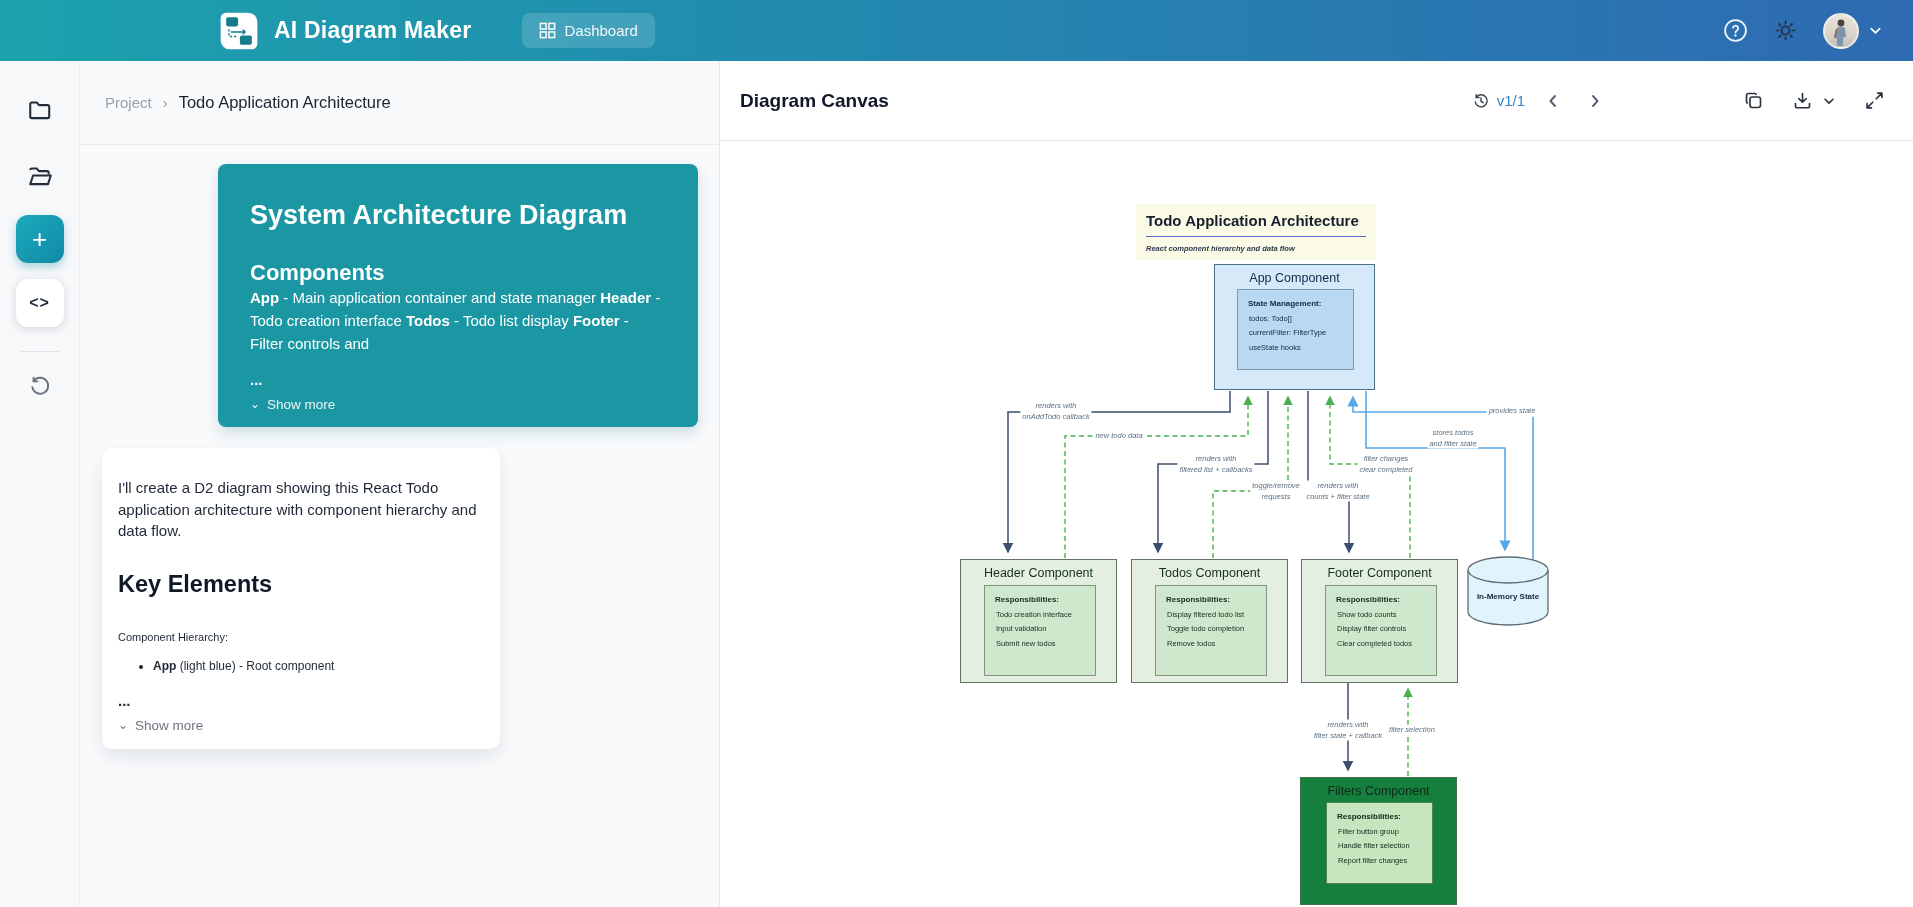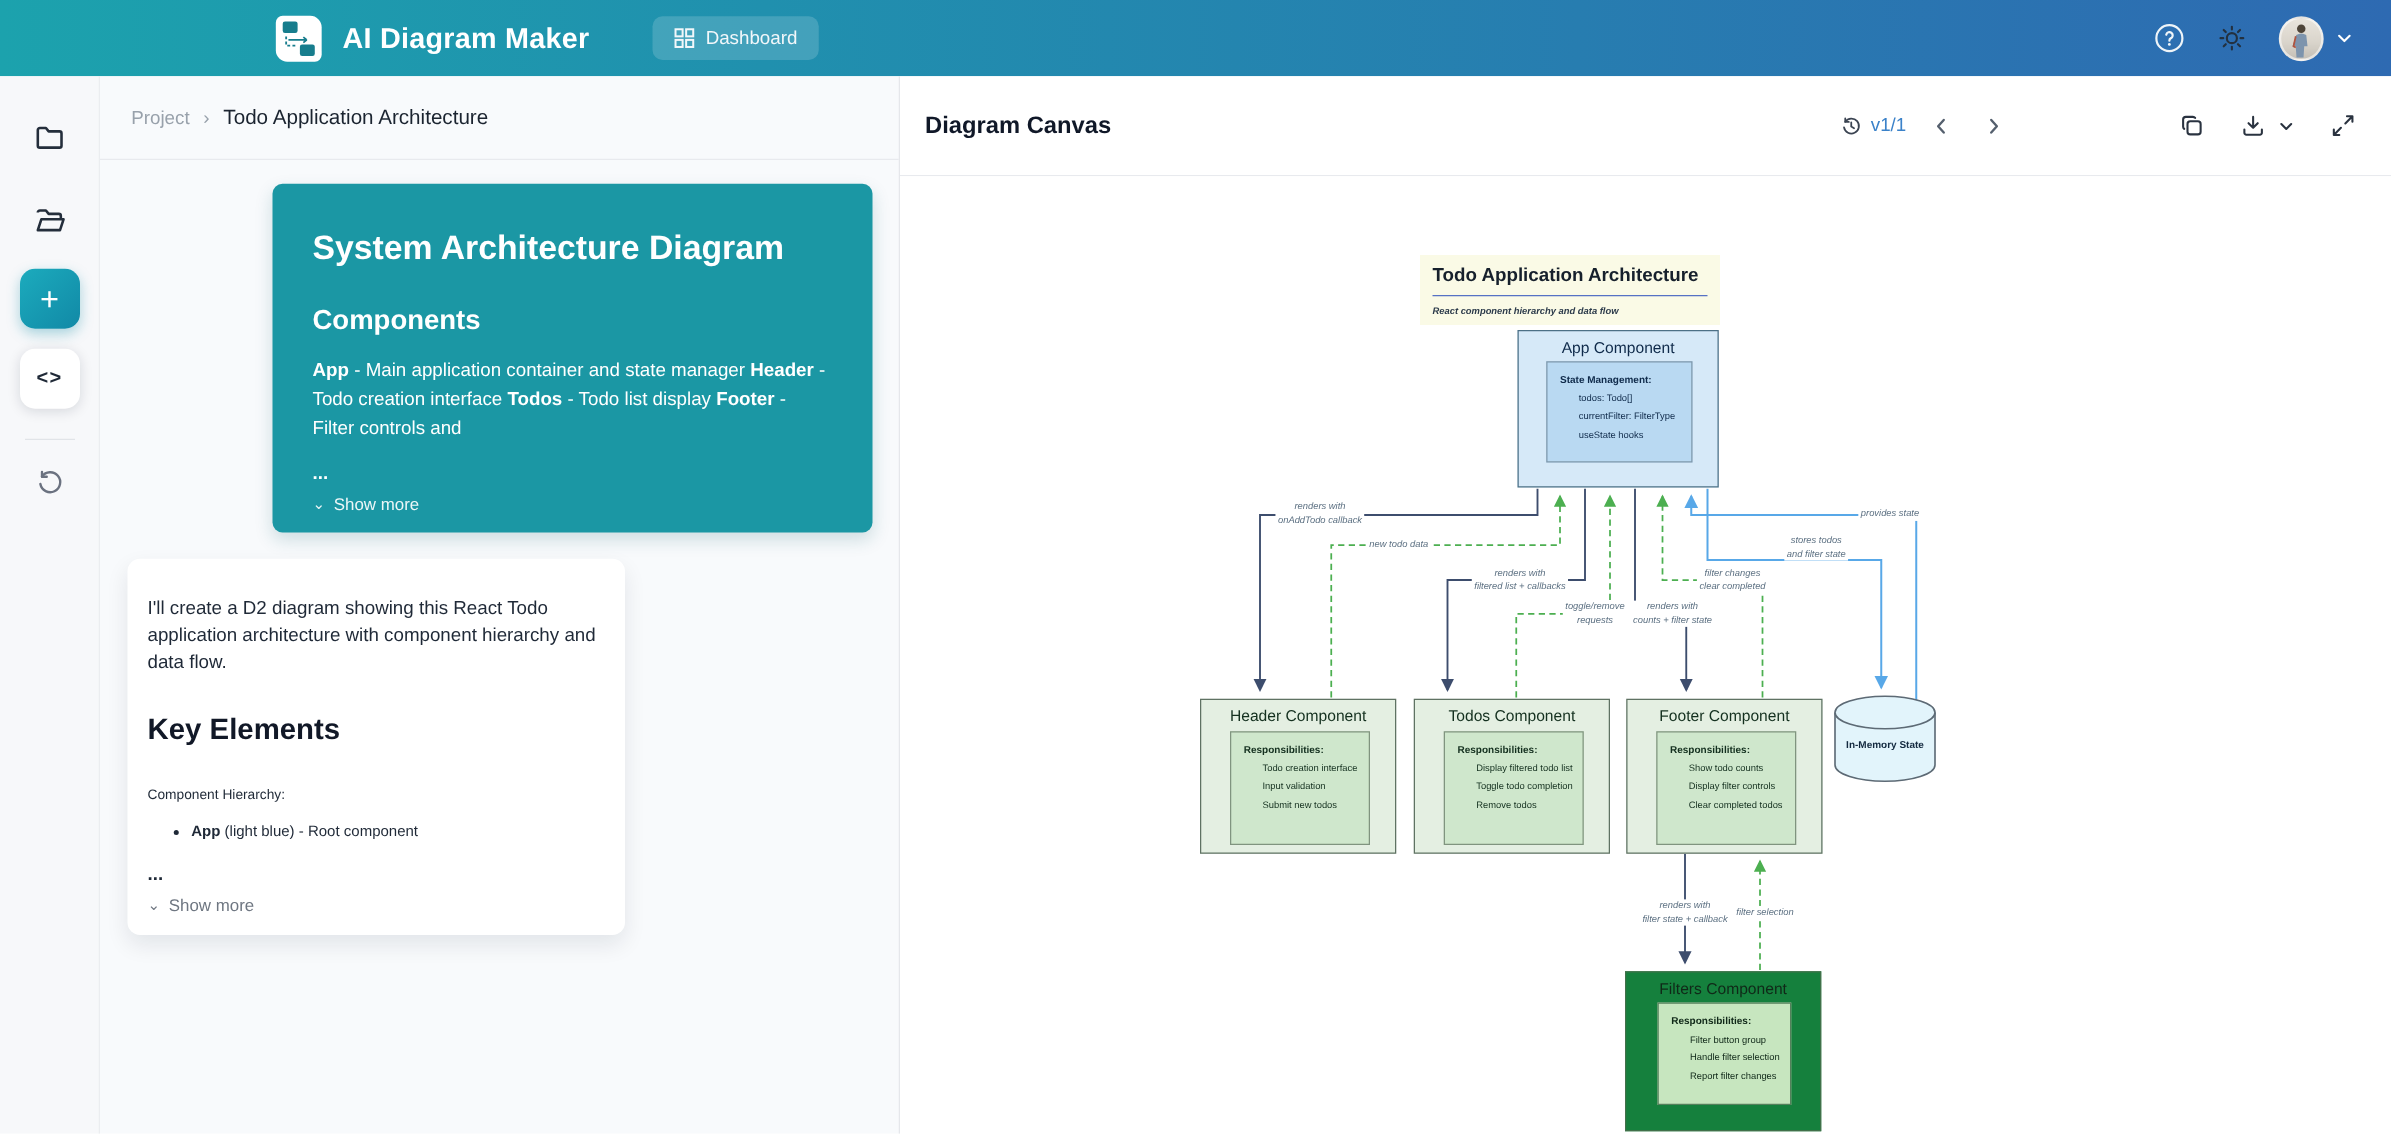--- a/index.html
+++ b/index.html
@@ -32,31 +32,31 @@
   .rail-btn { background: none; border: none; cursor: pointer; display: flex; align-items: center; justify-content: center; }
   .plus-btn { width: 48px; height: 48px; border-radius: 12px; border: none; cursor: pointer;
     background: linear-gradient(135deg,#1cabbd 0%,#1189a6 100%); color: #fff; font-size: 26px; font-weight: 400;
     box-shadow: 0 4px 10px rgba(18,139,166,.35); margin-top: 26px; }
   .code-btn { width: 48px; height: 48px; border-radius: 12px; border: none; cursor: pointer; background: #fff;
     box-shadow: 0 2px 10px rgba(15,23,42,.14); color: #1f2937; font-size: 16px; font-weight: bold; letter-spacing: 1px; margin-top: 16px; }
   .rail-divider { width: 40px; height: 1px; background: #e1e4e8; margin: 24px 0 22px 0; }
 
   
   .left-panel { width: 640px; background: #f8fafc; border-right: 1px solid #e5e7eb; display: flex; flex-direction: column; }
-  .breadcrumb-bar { height: 67px; flex: none; display: flex; align-items: center; padding-left: 25px; border-bottom: 1px solid #e8eaee; }
+  .breadcrumb-bar { height: 84px; flex: none; display: flex; align-items: center; padding-left: 25px; border-bottom: 1px solid #e8eaee; }
   .crumb-project { color: #98a1ab; font-size: 15px; }
   .crumb-sep { color: #98a1ab; font-size: 15px; margin: 0 11px; }
   .crumb-title { color: #1b2430; font-size: 16.5px; font-weight: 500; }
   .chat-area { padding-top: 19px; }
 
   .prompt-card { margin-left: 138px; width: 480px; background: #1b97a4; border-radius: 8px;
     color: #fff; padding: 33px 32px 15px 32px; box-shadow: 0 6px 14px rgba(16,96,104,.18); }
   .prompt-card h1 { font-size: 27px; line-height: 1.35; font-weight: bold; }
   .prompt-card h2 { font-size: 22px; font-weight: bold; margin-top: 27px; }
-  .prompt-card p { font-size: 15px; line-height: 1.52; margin-top: 17px; }
+  .prompt-card p { font-size: 15px; line-height: 1.52; margin-top: 1px; }
   .prompt-card .ellipsis { font-size: 15px; font-weight: bold; margin-top: 15px; }
   .show-more { display: flex; align-items: center; gap: 7px; font-size: 13.5px; margin-top: 9px;
     color: rgba(255,255,255,.92); background: none; border: none; cursor: pointer; font-family: inherit; }
   .chev { font-size: 12px; line-height: 1; }
 
   .response-card { margin-left: 22px; margin-top: 21px; width: 398px; background: #fff; border-radius: 10px;
     padding: 29px 22px 16px 16px; color: #1f2937; box-shadow: 0 8px 18px rgba(15,23,42,.09); }
   .response-card p { font-size: 15px; line-height: 1.45; }
   .response-card h2 { font-size: 23.5px; color: #111827; margin-top: 29px; font-weight: bold; }
   .response-card h3 { font-size: 11px; font-weight: normal; margin-top: 33px; }
@@ -82,21 +82,21 @@
   
   .d-title-block { position: absolute; left: 416px; top: 63px; width: 240px; background: #fafae6; padding: 8px 10px 7px 10px; }
   .d-title { font-size: 15px; font-weight: bold; color: #16202c; padding-bottom: 7px; border-bottom: 1.5px solid #5672c4; }
   .d-subtitle { font-size: 7.5px; font-style: italic; color: #2b3a4a; margin-top: 7px; font-weight: bold; }
 
   
   .node { position: absolute; border: 1px solid; }
   .node-title { text-align: center; font-size: 12.5px; padding-top: 6px; font-weight: 500; }
   .inner-box { position: absolute; border: 1px solid; padding: 9px 6px 8px 10px; }
   .inner-heading { font-size: 8px; font-weight: bold; }
-  .inner-item { font-size: 7.5px; margin-top: 5.5px; margin-left: 15px; }
+  .inner-item { font-size: 7.5px; margin-top: 5.5px; margin-left: 1px; }
 
   .node-app { left: 494px; top: 123px; width: 161px; height: 126px; background: #d6e9f8; border-color: #4c7086; color: #0f2a4a; }
   .node-app .inner-box { left: 22px; top: 24px; width: 117px; height: 81px; background: #b9d9f2; border-color: #7f98ab; }
 
   .node-green { background: #e4efe2; border-color: #5f7263; color: #14301f; width: 157px; height: 124px; top: 418px; }
   .node-green .inner-box { left: 23px; top: 25px; width: 112px; height: 91px; background: #cfe7cc; border-color: #80947f; }
   .node-header { left: 240px; } .node-todos { left: 411px; } .node-footer { left: 581px; }
 
   .node-filters { left: 580px; top: 636px; width: 157px; height: 128px; background: #15803d; border-color: #41704a; color: #102818; }
   .node-filters .inner-box { left: 25px; top: 24px; width: 107px; height: 82px; background: #c7e6bf; border-color: #55805c; }

